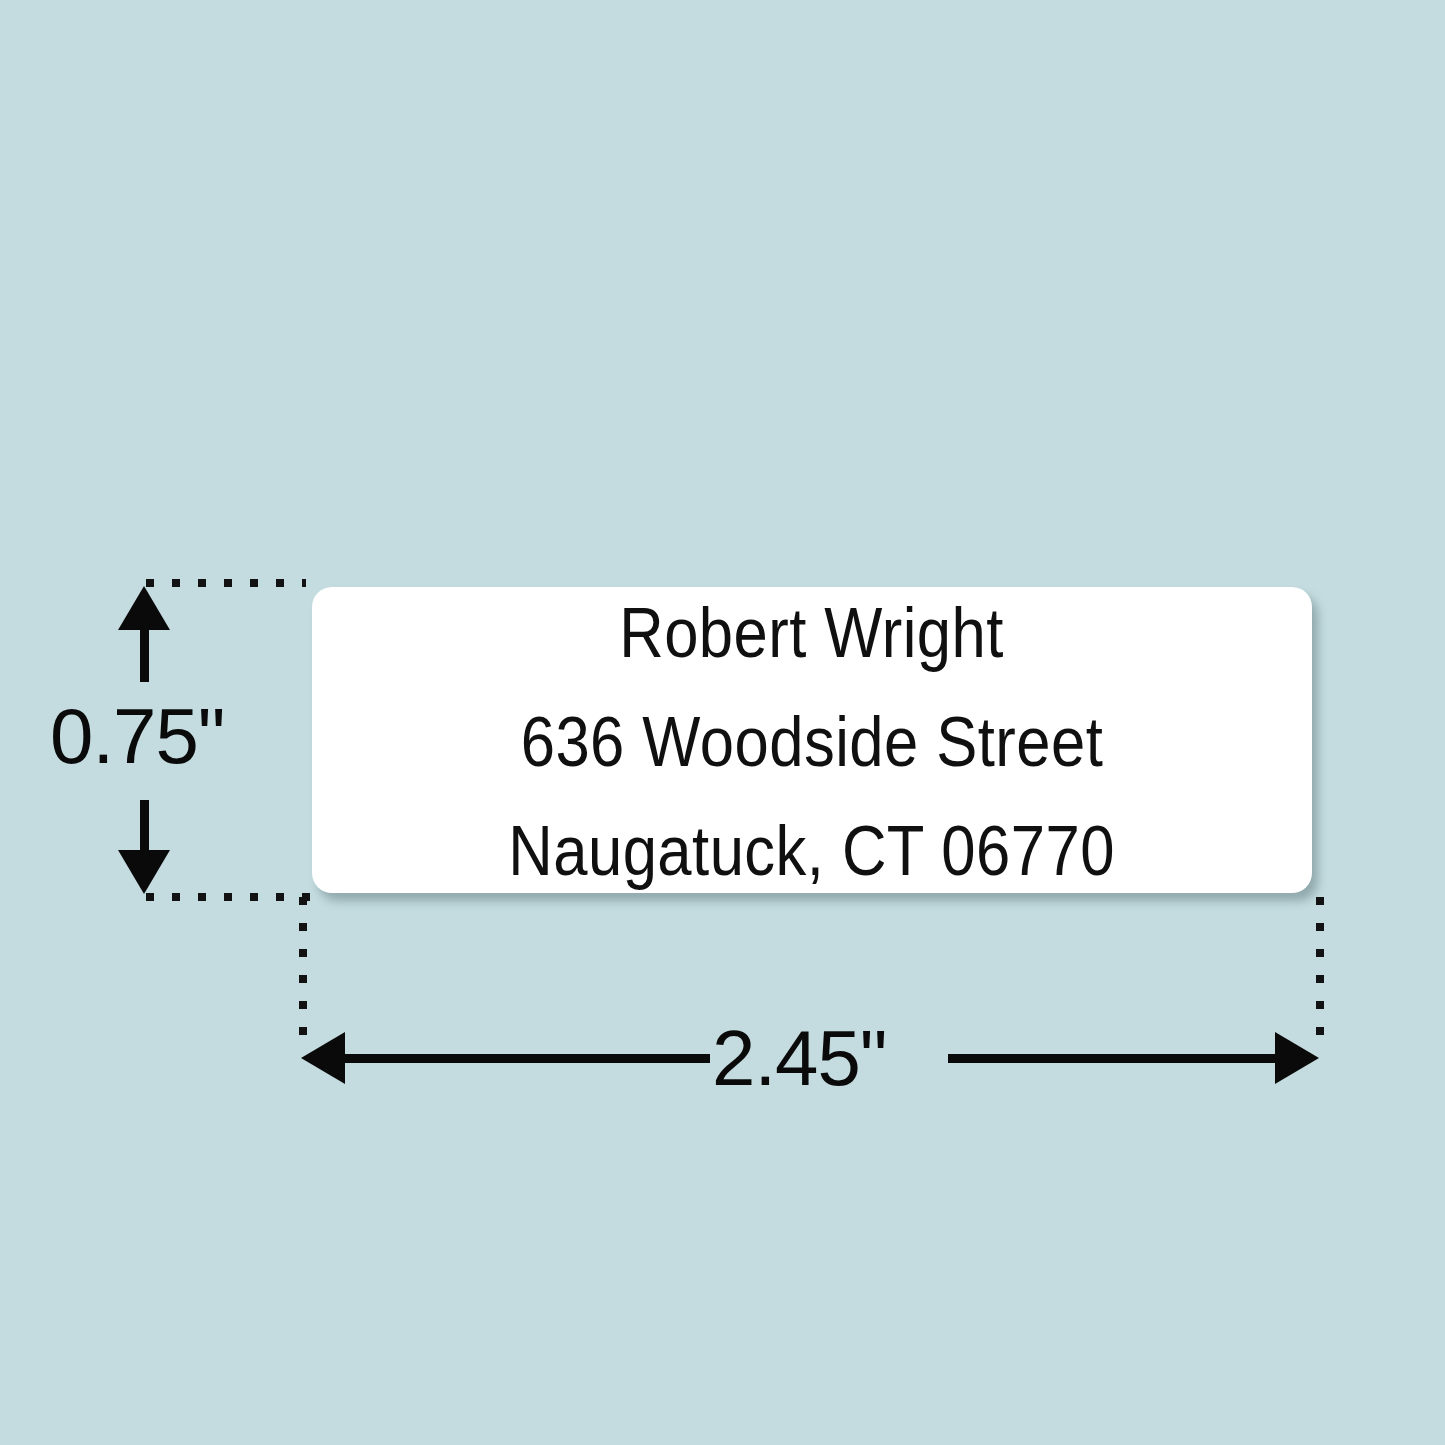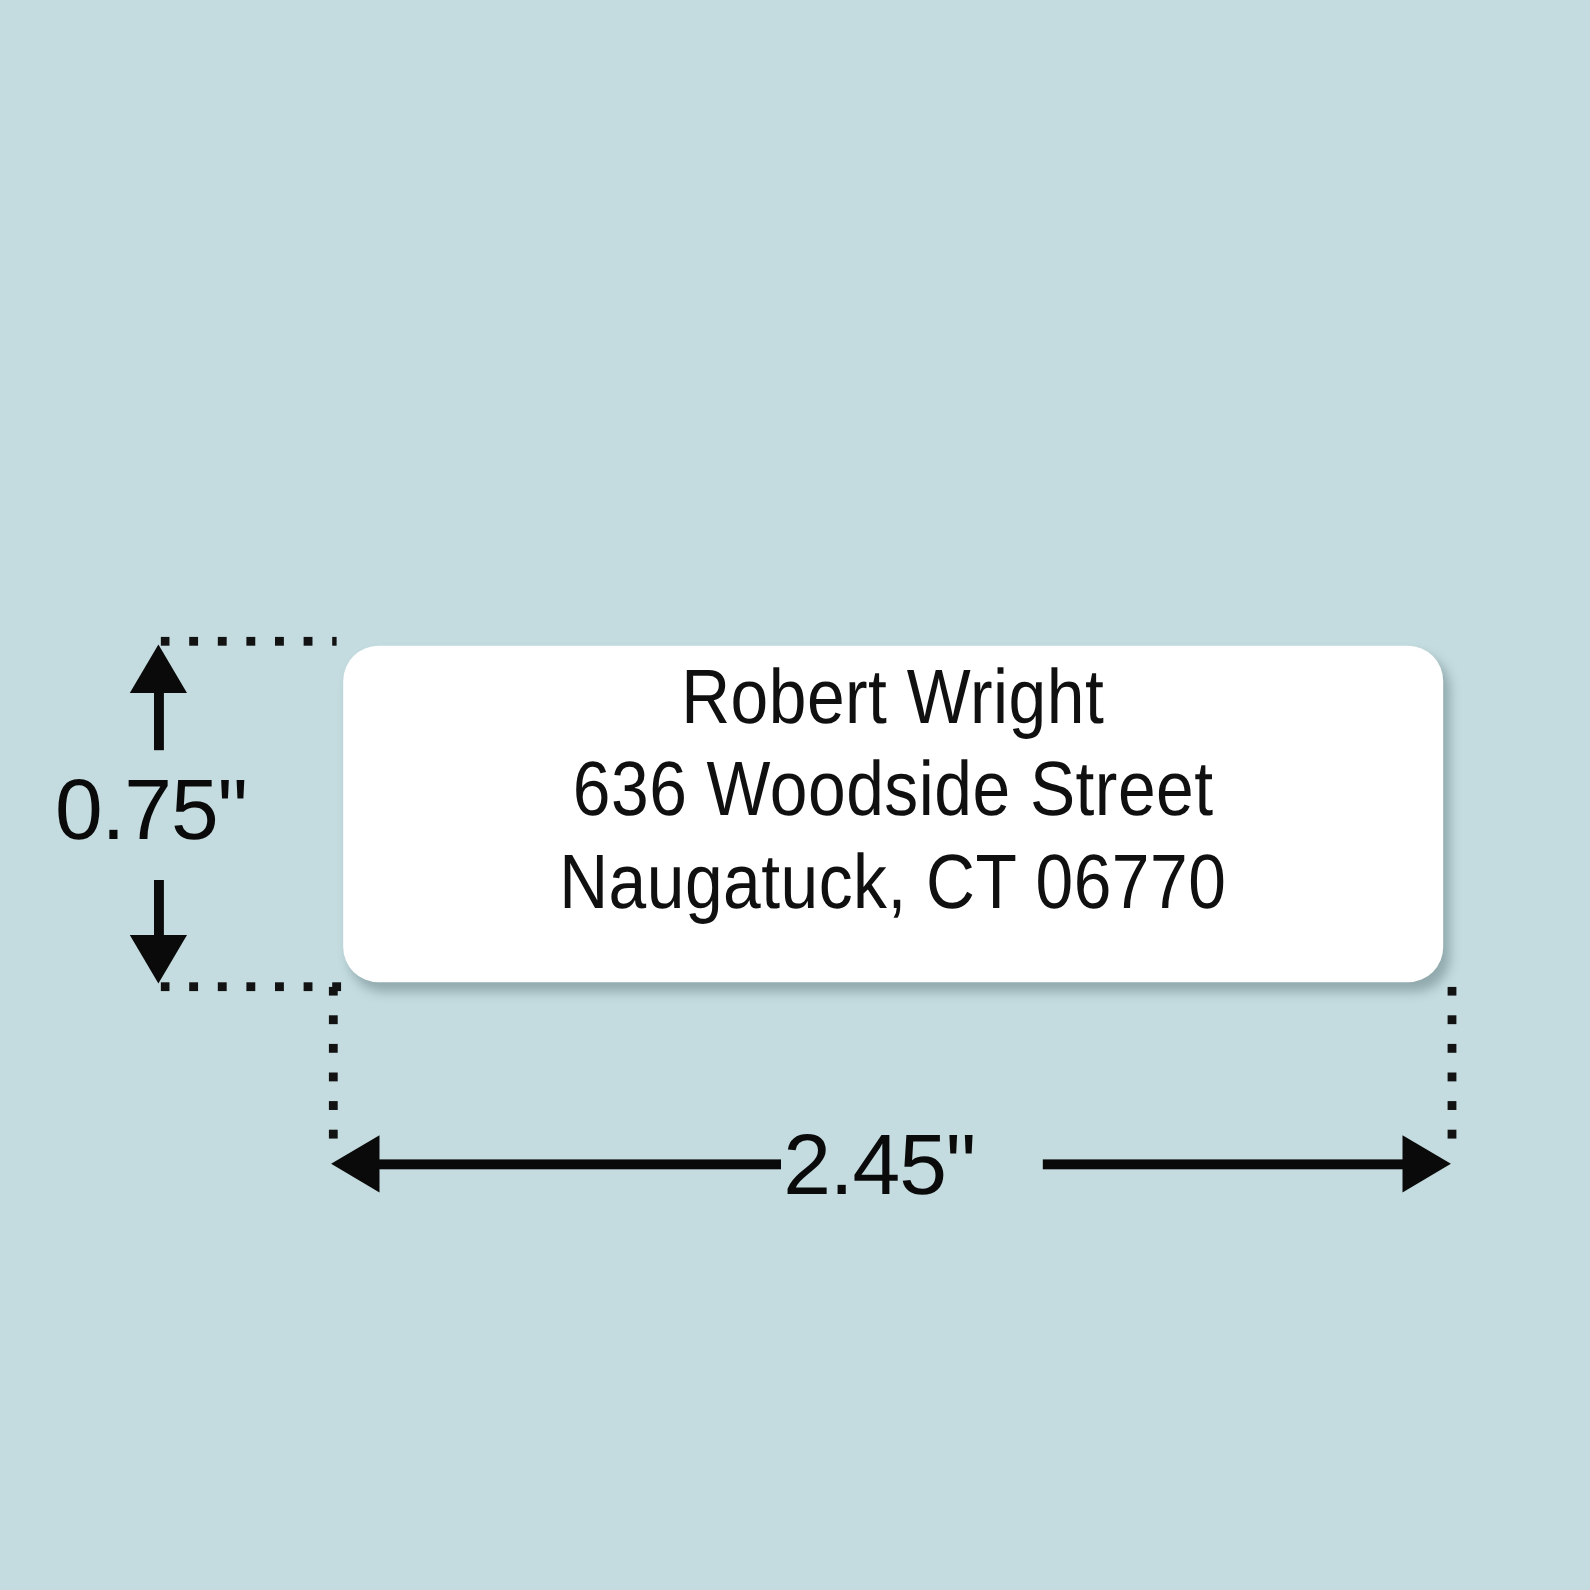--- a/index.html
+++ b/index.html
@@ -22,26 +22,26 @@
   }
 
   
   .label-card {
     position: absolute;
     left: 312px;
     top: 587px;
     width: 1000px;
     height: 306px;
     background: #ffffff;
-    border-radius: 32px;
+    border-radius: 20px;
     box-shadow: 6px 8px 10px rgba(70, 95, 100, 0.40);
     display: flex;
     flex-direction: column;
     align-items: center;
-    justify-content: flex-start;
+    justify-content: space-between;
     box-sizing: border-box;
     padding-top: 4px;
   }
 
   .addr-line {
     color: #101010;
     font-family: "Liberation Sans Narrow", "Liberation Sans", sans-serif;
     font-weight: 300;
     font-size: 70px;
     line-height: 84px;

